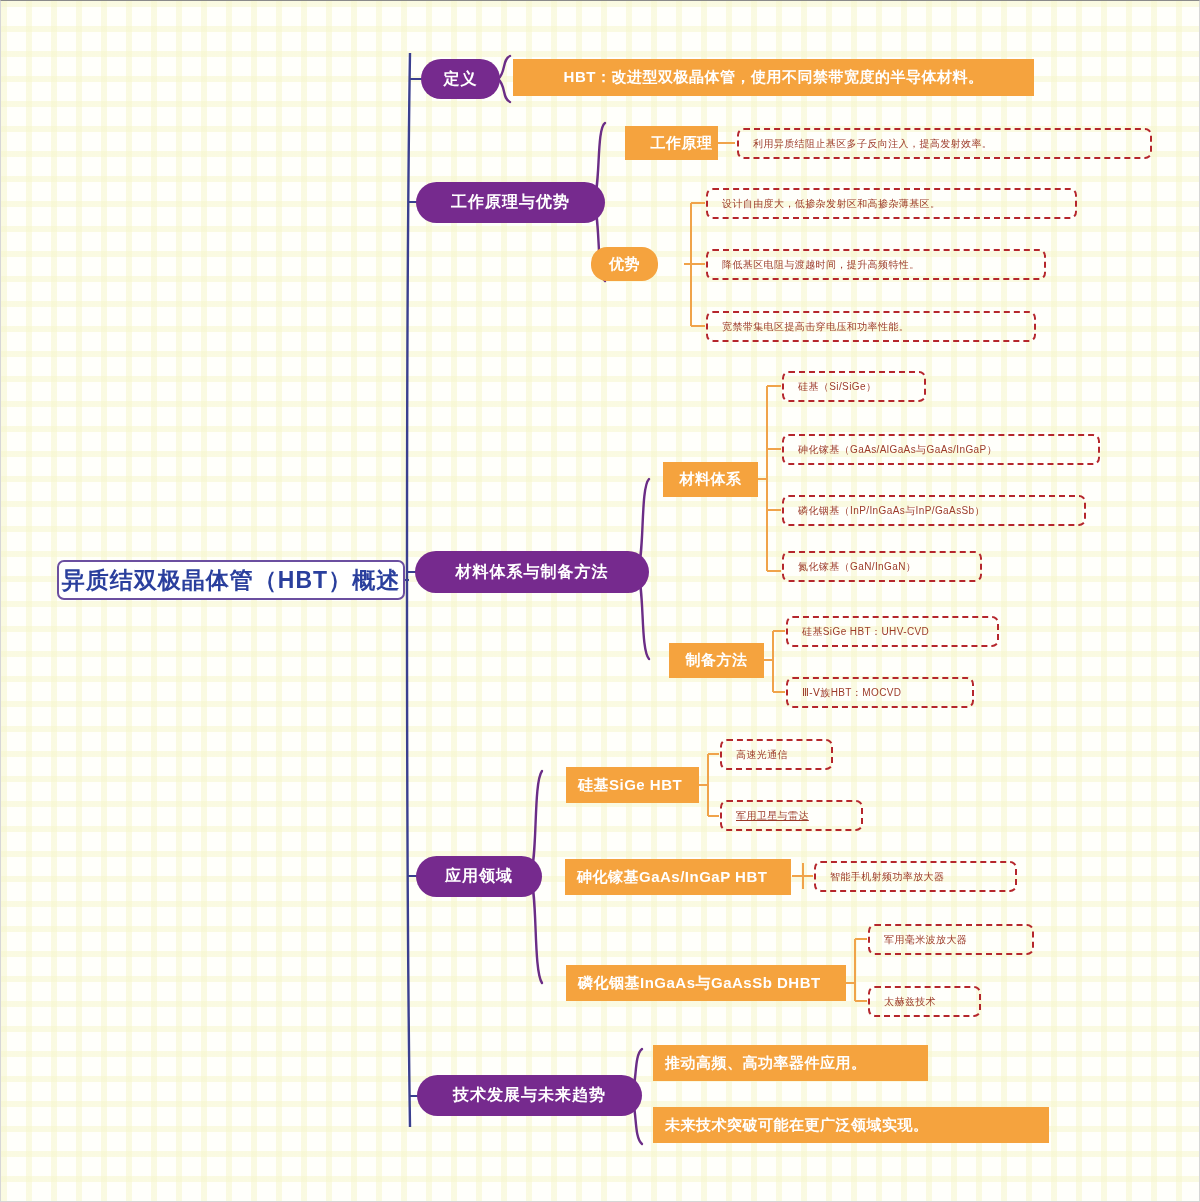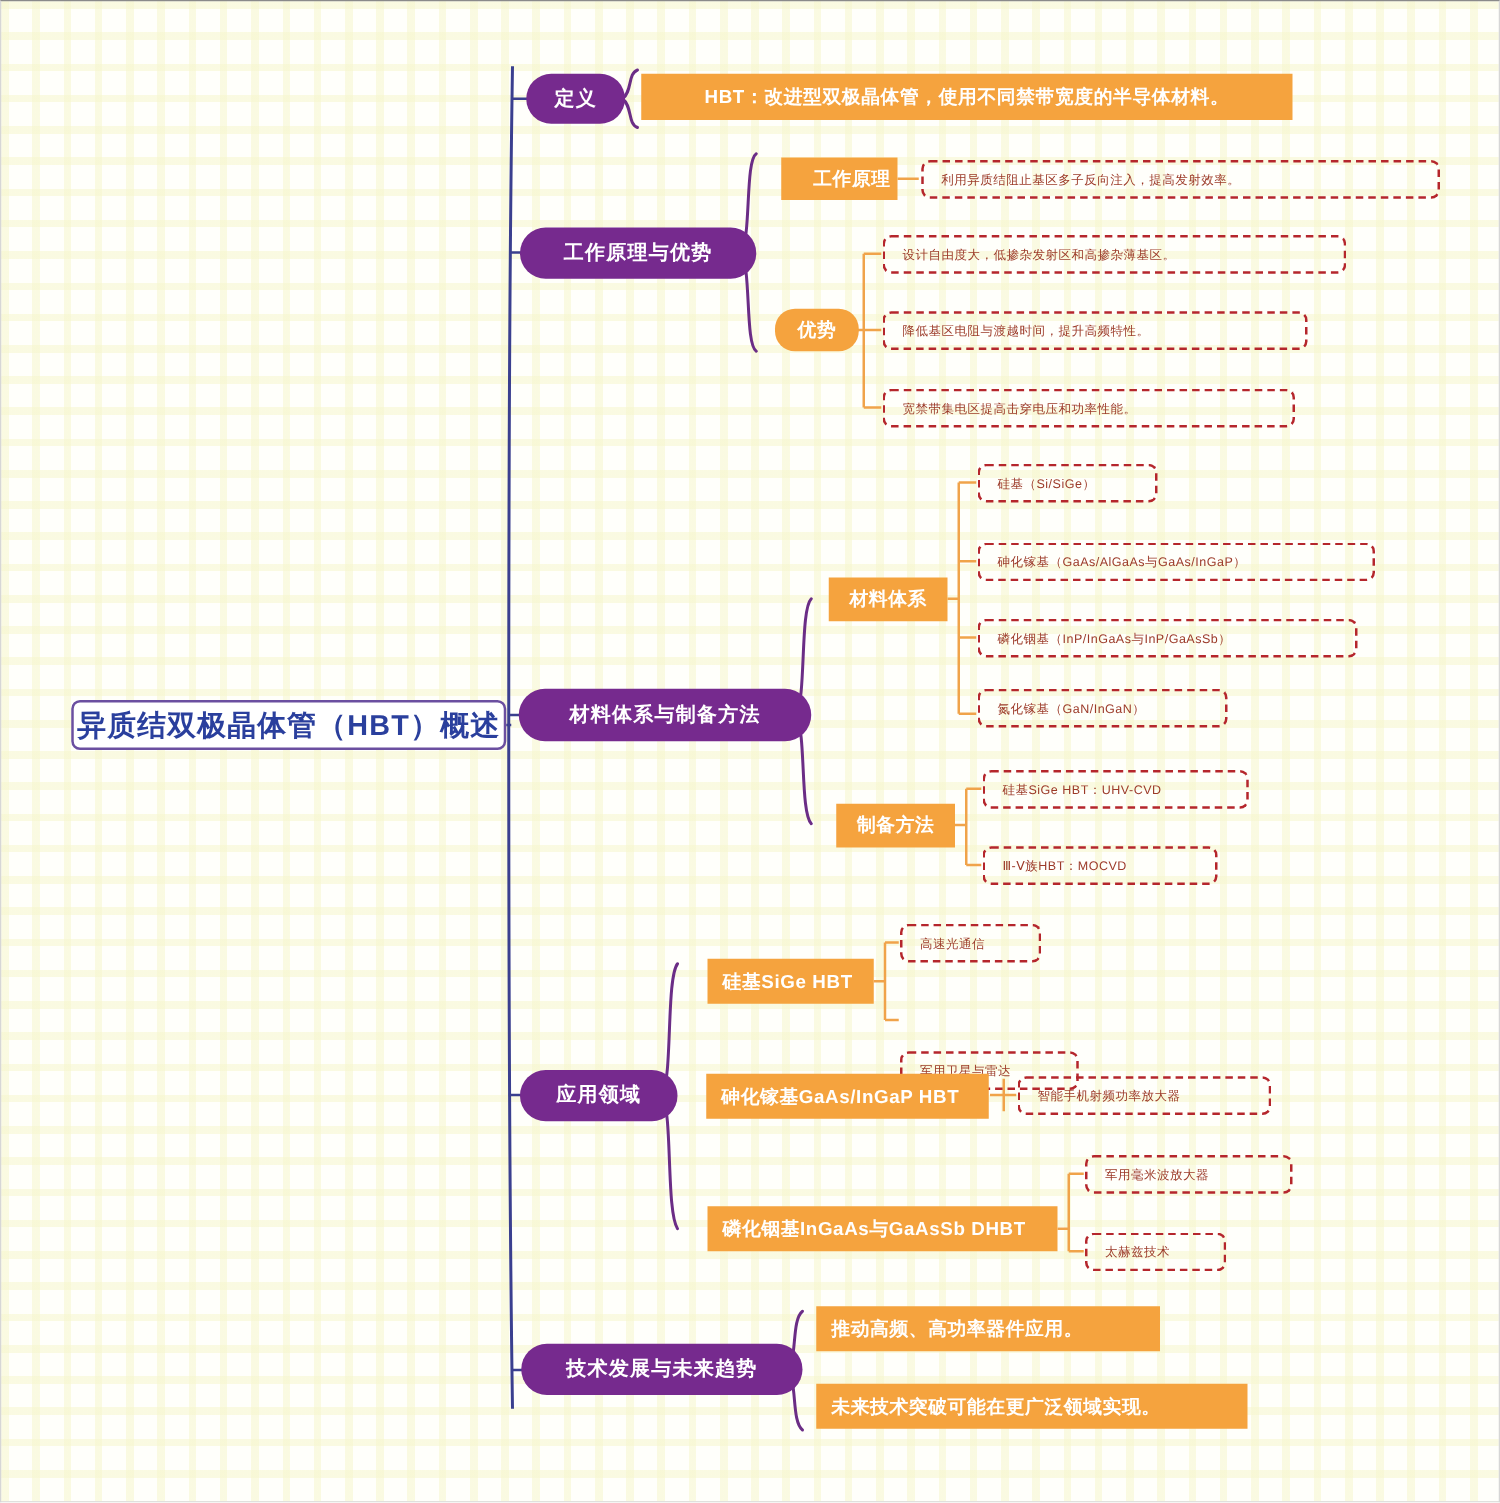--- a/index.html
+++ b/index.html
@@ -165,21 +165,21 @@
     <span>工作原理与优势</span>
   </div>
 
   <div class="node orange" style="left:624px; top:125px; width:93px; height:34px;padding-left:32px;">
     <span>工作原理</span>
   </div>
   <div class="node dashed" style="left:736px; top:127px; width:415px; height:31px;">
     <span>利用异质结阻止基区多子反向注入，提高发射效率。</span>
   </div>
 
-  <div class="node orange" style="left:619px; top:246px; width:67px; height:34px;border-radius:16px;">
+  <div class="node orange" style="left:590px; top:246px; width:67px; height:34px;border-radius:16px;">
     <span>优势</span>
   </div>
   <div class="node dashed" style="left:705px; top:187px; width:371px; height:31px;">
     <span>设计自由度大，低掺杂发射区和高掺杂薄基区。</span>
   </div>
   <div class="node dashed" style="left:705px; top:248px; width:340px; height:31px;">
     <span>降低基区电阻与渡越时间，提升高频特性。</span>
   </div>
   <div class="node dashed" style="left:705px; top:310px; width:330px; height:31px;">
     <span>宽禁带集电区提高击穿电压和功率性能。</span>
@@ -218,21 +218,21 @@
   <div class="node pill" style="left:415px; top:855px; width:126px; height:41px;">
     <span>应用领域</span>
   </div>
 
   <div class="node orange left" style="left:565px; top:766px; width:133px; height:36px;">
     <span>硅基SiGe HBT</span>
   </div>
   <div class="node dashed" style="left:719px; top:738px; width:113px; height:31px;">
     <span>高速光通信</span>
   </div>
-  <div class="node dashed" style="left:719px; top:840px; width:143px; height:31px;">
+  <div class="node dashed" style="left:719px; top:799px; width:143px; height:31px;text-decoration:underline;">
     <span>军用卫星与雷达</span>
   </div>
 
   <div class="node orange left" style="left:549px; top:858px; width:226px; height:36px;margin-left:15px;">
     <span>砷化镓基GaAs/InGaP HBT</span>
   </div>
   <div class="node dashed" style="left:813px; top:860px; width:203px; height:31px;">
     <span>智能手机射频功率放大器</span>
   </div>
 
@@ -245,17 +245,17 @@
   <div class="node dashed" style="left:867px; top:985px; width:113px; height:31px;">
     <span>太赫兹技术</span>
   </div>
 
   <div class="node pill" style="left:416px; top:1074px; width:225px; height:41px;">
     <span>技术发展与未来趋势</span>
   </div>
   <div class="node orange left" style="left:652px; top:1044px; width:275px; height:36px;">
     <span>推动高频、高功率器件应用。</span>
   </div>
-  <div class="node orange left" style="left:652px; top:1106px; width:345px; height:36px;font-family:Liberation Serif, serif;">
+  <div class="node orange left" style="left:652px; top:1106px; width:396px; height:36px;font-family:Liberation Serif, serif;">
     <span>未来技术突破可能在更广泛领域实现。</span>
   </div>
 
 </div>
 
 </body></html>

